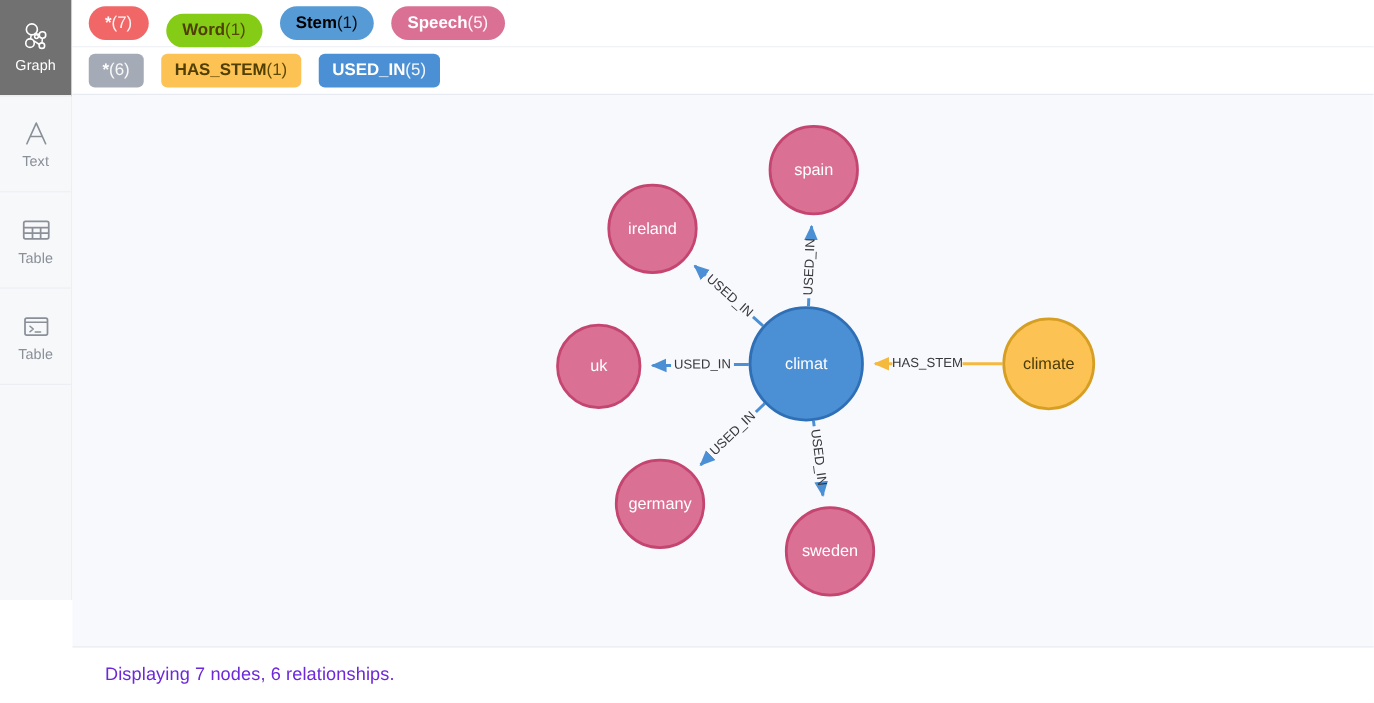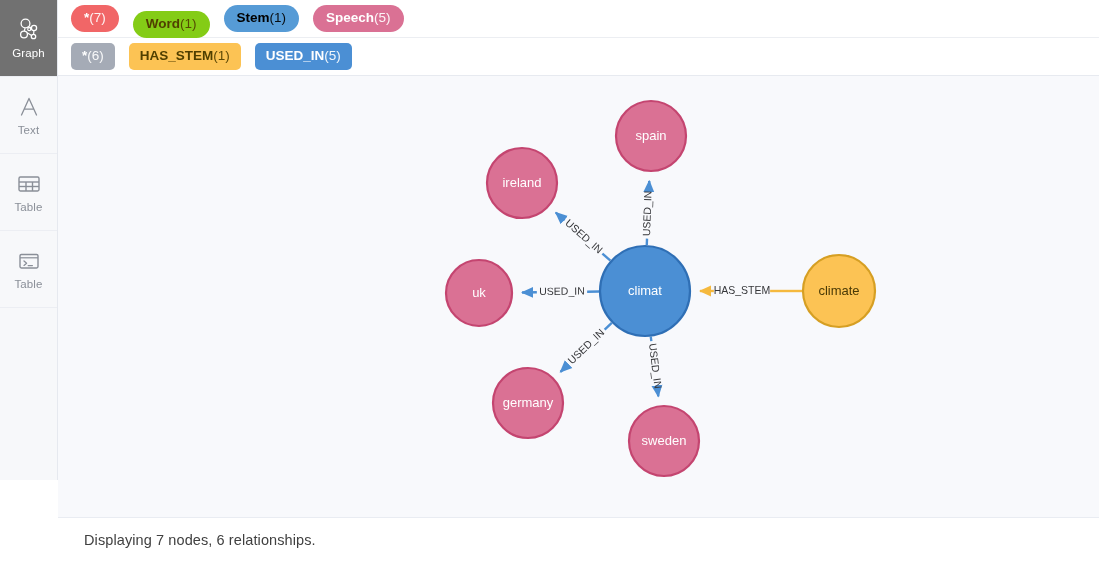--- a/index.html
+++ b/index.html
@@ -139,21 +139,21 @@
   .statusbar {
     height: 44px;
     flex: 0 0 auto;
     background: #ffffff;
     display: flex;
     align-items: center;
     padding-left: 26px;
   }
   .status-text {
     font-size: 14.5px;
-    color: #404040;
+    color: #6d28d9;
     letter-spacing: .1px;
   }
 </style>
 </head>
 <body>
 
 <div id="app">
 
   <div class="sidebar">
 

